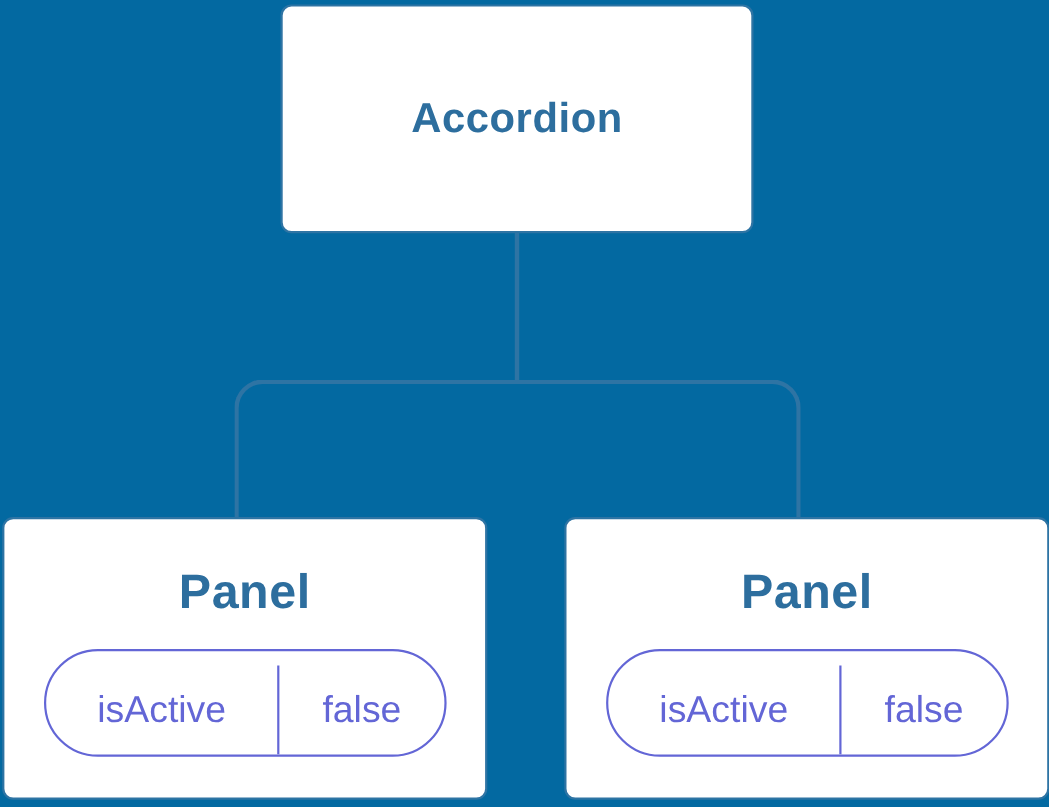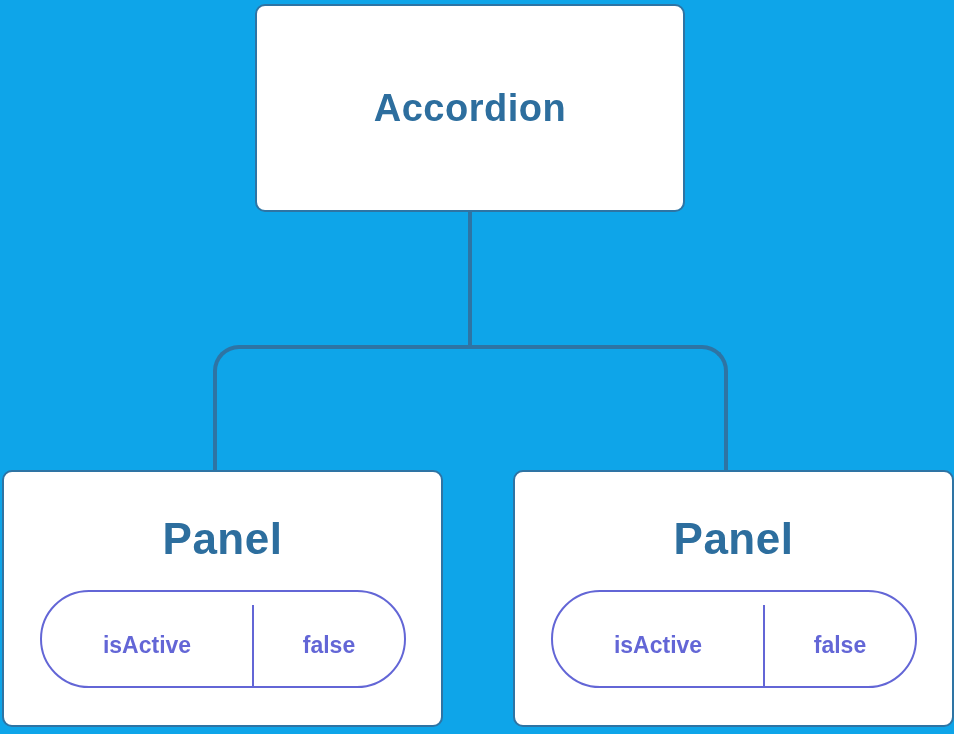--- a/index.html
+++ b/index.html
@@ -5,21 +5,21 @@
   html, body { margin: 0; padding: 0; }
   body {
     width: 954px; height: 734px;
     font-family: "Liberation Sans", sans-serif;
     background: #4d6872;
     overflow: hidden;
   }
   .canvas {
     position: relative;
     width: 954px; height: 734px;
-    background: #0ea5e9;
+    background: #0369a1;
   }
   
   .node {
     position: absolute;
     background: #ffffff;
     border: 2.5px solid #2e74a4;
     border-radius: 10px;
     box-sizing: border-box;
   }
   .node-root {
@@ -78,22 +78,22 @@
     box-sizing: border-box;
     display: flex;
     overflow: hidden;
     background: #ffffff;
   }
   .pill-key, .pill-val {
     display: flex;
     align-items: center;
     justify-content: center;
     color: #6366d6;
-    font-size: 23px;
-    font-weight: 700;
+    font-size: 34px;
+    font-weight: 400;
     margin-top: 13px;
   }
   .pill-key {
     width: 212px;
     border-right: 2px solid #6366d6;
     box-sizing: border-box;
   }
   .pill-val { flex: 1; }
 </style>
 </head>

